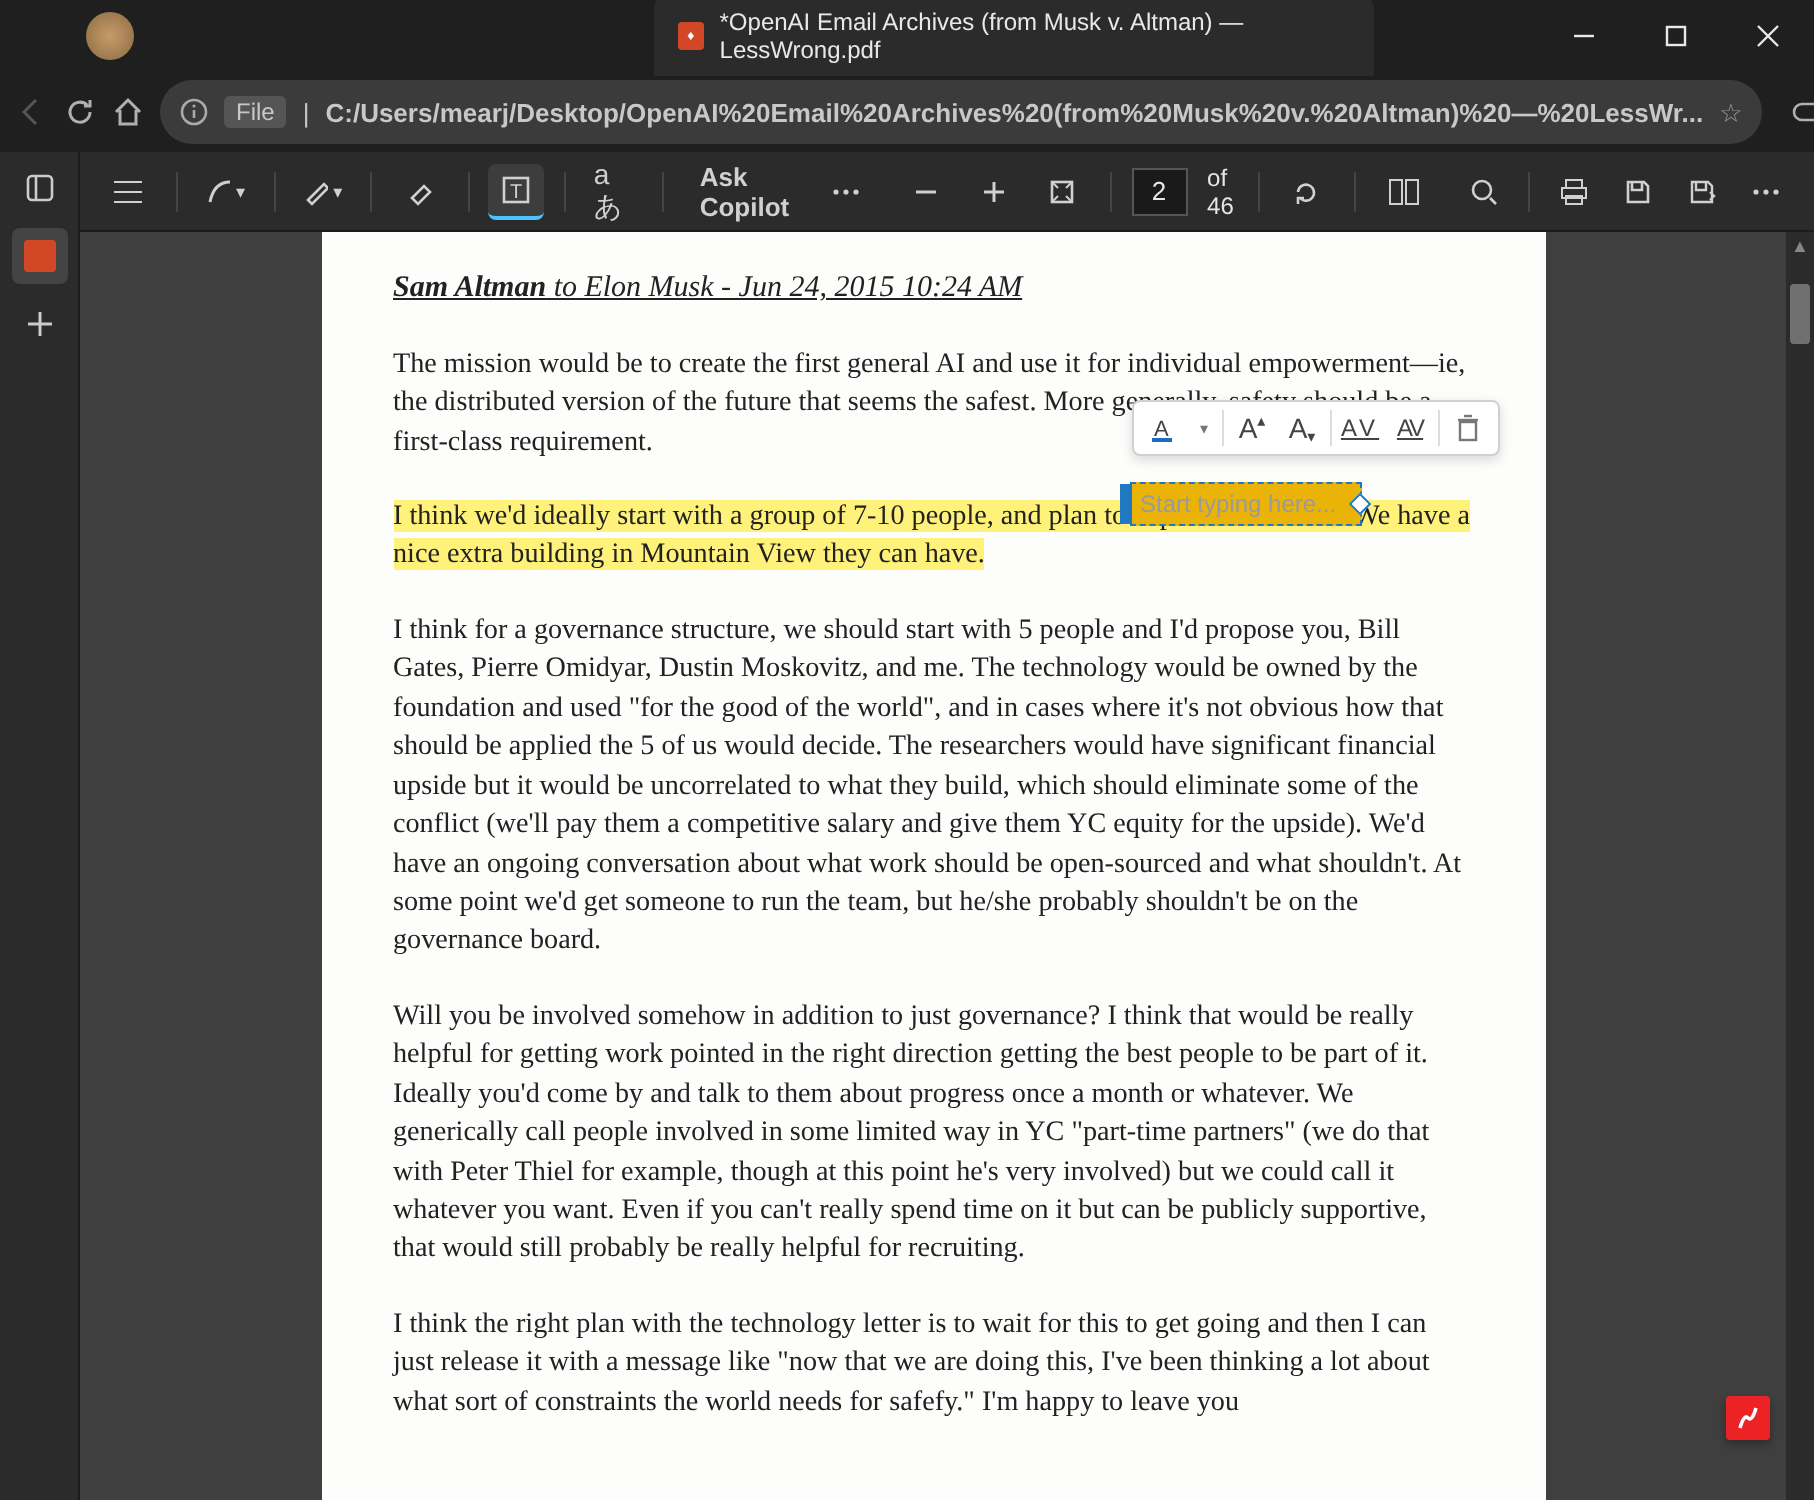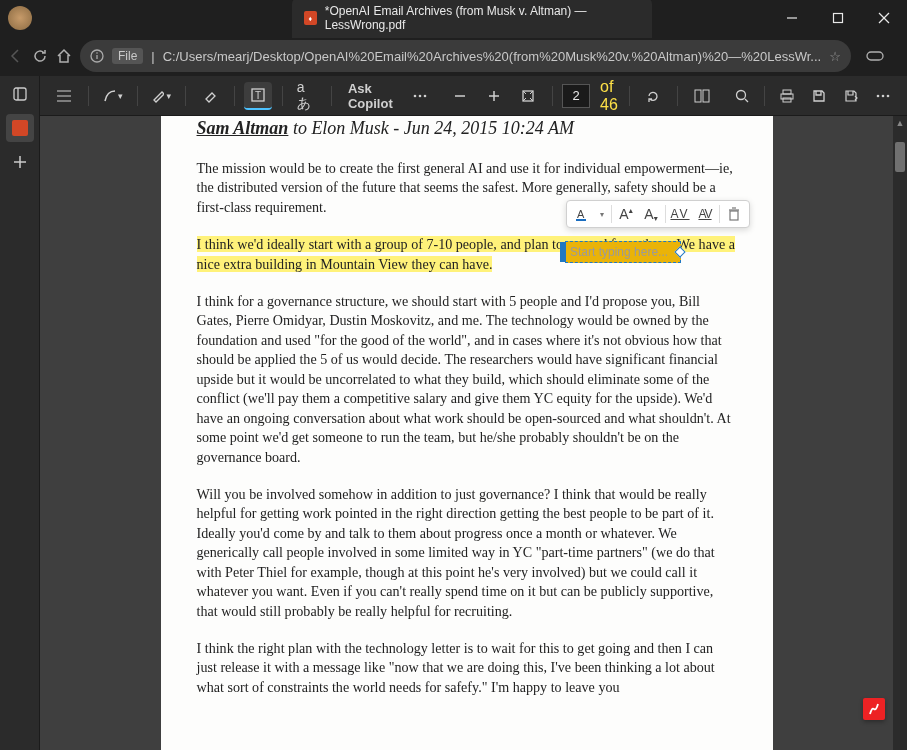--- a/index.html
+++ b/index.html
@@ -12,20 +12,21 @@
       position: relative;
       color: #e8e8e8;
     }
     
     .title-bar {
       height: 36px;
       background: #1f1f1f;
       display: flex;
       align-items: center;
       position: relative;
+      margin-left: 35px;
     }
     .profile-avatar {
       width: 24px; height: 24px;
       border-radius: 50%;
       background: radial-gradient(#c79b6a, #8a6a42);
       margin-left: 8px;
     }
     .tab {
       display: flex;
       align-items: center;
@@ -58,21 +59,21 @@
       border-radius: 18px;
       height: 32px;
       display: flex;
       align-items: center;
       padding: 0 10px;
       gap: 8px;
       font-size: 13px;
       color: #c8c8c8;
     }
     .address .file-label { background: #555; padding: 1px 6px; border-radius: 3px; font-size: 12px; }
-    .address .path { flex: 1; white-space: nowrap; overflow: hidden; text-overflow: ellipsis; }
+    .address .path { flex: 1; white-space: nowrap; overflow: hidden; text-overflow: ellipsis; font-weight: bold; }
     .star-icon { color: #999; }
     .right-btns { display: flex; gap: 6px; align-items: center; }
 
     
     .pdf-toolbar {
       height: 40px;
       background: #2b2b2b;
       border-bottom: 1px solid #1b1b1b;
       display: flex;
       align-items: center;
@@ -94,21 +95,21 @@
     .pdf-tool.text { padding: 0 10px; font-weight: bold; }
     .spacer { flex: 1; }
     .page-num-input {
       width: 28px; height: 24px;
       background: #1a1a1a;
       border: 1px solid #555;
       color: #e8e8e8;
       text-align: center;
       font-size: 13px;
     }
-    .page-total { color: #fde047; font-size: 16px; margin-left: 4px; }
+    .page-total { color: #e5e5e5; font-size: 12px; margin-left: 4px; }
     .pdf-right { display: flex; gap: 4px; align-items: center; }
 
     
     .side-rail {
       position: absolute;
       left: 0;
       top: 76px;
       width: 40px;
       height: calc(100% - 76px);
       background: #2b2b2b;
@@ -150,22 +151,24 @@
       height: 100%;
       background: #fdfdfc;
       color: #222;
       padding: 0 36px;
       font-family: Georgia, 'Times New Roman', serif;
       line-height: 1.38;
       font-size: 14.1px;
       overflow: hidden;
     }
     .heading {
+      margin-top: 18px;
       margin-bottom: 18px;
-      font-size: 18px;
+      font-size: 15px;
+      text-decoration: underline;
     }
     .heading .from { font-weight: bold; font-style: italic; text-decoration: underline; }
     .heading .rest { font-style: italic; }
     .para { margin-bottom: 18px; text-align: left; }
     .highlight { background: #fff27a; }
 
     
     .annot-input-wrap {
       position: absolute;
       left: 565px;

